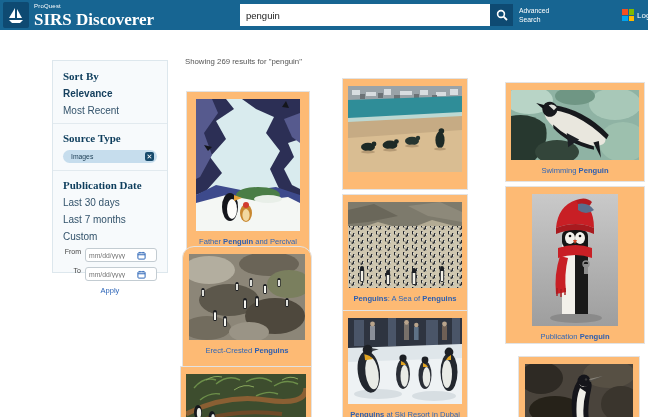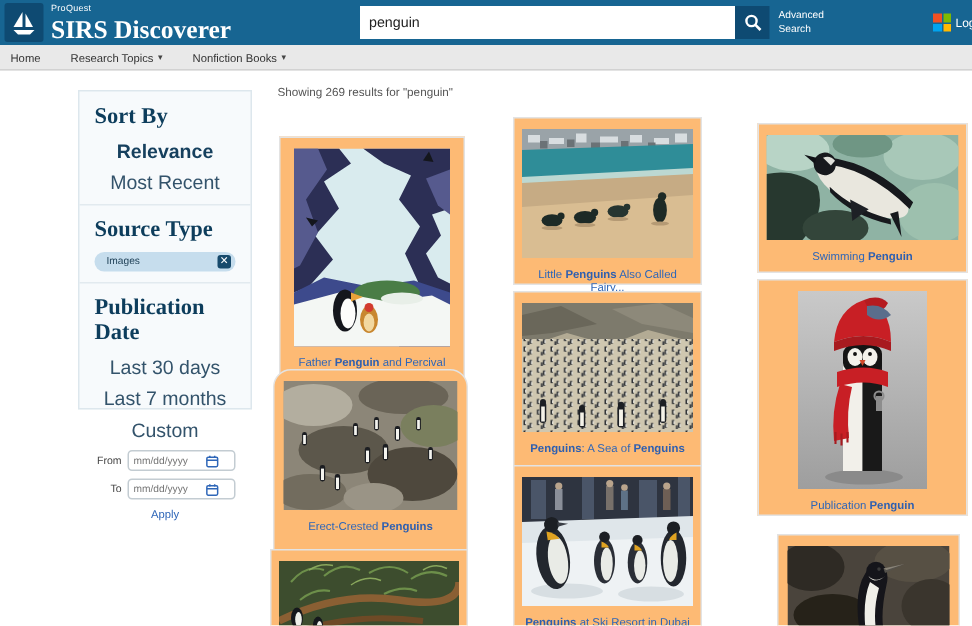--- a/index.html
+++ b/index.html
@@ -22,28 +22,28 @@
   .ms-logo i { display:block; }
 
   
   .nav { position:absolute; left:0; top:30px; width:648px; height:17px; background:#e9e9e9; border-bottom:1px solid #d2d2d2; display:flex; align-items:center; font-size:7.5px; color:#333; }
   .nav-item { padding:0 10px; display:flex; align-items:center; gap:3px; cursor:pointer; height:100%; }
   .nav-item:first-child { padding-left:7px; }
   .caret { font-size:6px; color:#444; }
 
   
   .sidebar { position:absolute; left:52px; top:60px; width:116px; height:213px; background:#f7fafc; border:1px solid #dde7ed; padding:9px 10px; }
-  .sb-h { font-family:"Liberation Serif", serif; font-weight:bold; color:#0d3d5c; font-size:15px; margin-bottom:6px; }
-  .sb-opt { font-size:13px; color:#33536b; margin-bottom:6px; cursor:pointer;text-align:center; }
+  .sb-h { font-family:"Liberation Serif", serif; font-weight:bold; color:#0d3d5c; font-size:11px; margin-bottom:6px; }
+  .sb-opt { font-size:10px; color:#33536b; margin-bottom:6px; cursor:pointer; }
   .sb-opt.active { font-weight:bold; color:#16405e; }
   .sb-div { border-top:1px solid #e2eaef; margin:7px -10px 8px; }
   .chip { display:flex; align-items:center; justify-content:space-between; background:#c6dded; border-radius:8px; height:13px; padding:0 3px 0 8px; margin-bottom:2px; cursor:default; }
   .chip-label { font-size:6.8px; color:#1b3c53; }
   .chip-x { width:9px; height:9px; background:#174a6c; border-radius:2px; color:#fff; font-size:7px; line-height:9px; text-align:center; cursor:pointer; }
-  .date-row { display:flex; align-items:center; gap:4px; margin-bottom:5px; }
+  .date-row { display:flex; align-items:flex-start; gap:4px; margin-bottom:5px; }
   .date-row label { font-size:7px; color:#444; width:18px; text-align:right; }
   .date-field { flex:1; display:flex; align-items:center; background:#fff; border:1px solid #c3ccd2; border-radius:3px; height:14px; padding:0 3px; }
   .date-field input { border:none; outline:none; width:48px; font-size:6.8px; color:#666; font-family:"Liberation Sans", sans-serif; }
   .apply { text-align:center; font-size:7.5px; color:#2e66b8; margin-top:4px; cursor:pointer; }
 
   
   .summary { position:absolute; left:185px; top:57px; font-size:7.8px; color:#555; }
   .card { position:absolute; background:#fdba74; border:1px solid #e3e3e3; display:flex; flex-direction:column; align-items:center; padding:7px 6px 5px; cursor:pointer; }
   .card .imgwrap { display:flex; align-items:center; justify-content:center; }
   .caption { font-size:7.6px; color:#2e66b8; text-align:center; margin-top:6px; line-height:1.25; }
@@ -84,33 +84,20 @@
       <span class="ms-logo">
         <i style="background:#f25022"></i>
           <i style="background:#7fba00"></i>
           <i style="background:#00a4ef"></i>
           <i style="background:#ffb900"></i>
       </span>
       <span>Log In</span>
     </div>
   </div>
 
-  <div class="nav">
-    <div class="nav-item">
-      <span>Home</span>
-    </div>
-    <div class="nav-item">
-      <span>Research Topics</span>
-      <span class="caret">▾</span>
-    </div>
-    <div class="nav-item">
-      <span>Nonfiction Books</span>
-      <span class="caret">▾</span>
-    </div>
-  </div>
 
   <div class="sidebar">
     <div class="sb-h">Sort By</div>
     <div class="sb-opt active">Relevance</div>
     <div class="sb-opt">Most Recent</div>
     <div class="sb-div"></div>
     <div class="sb-h">Source Type</div>
     <div class="chip">
       <span class="chip-label">Images</span>
       <span class="chip-x">✕</span>
@@ -304,21 +291,20 @@
               <ellipse cx="0" cy="8" rx="7" ry="1.4" fill="#b59a74"></ellipse>
             </g>
           <g transform="translate(92,48)">
               <ellipse cx="0" cy="6" rx="4.6" ry="8.4" fill="#1d2a26"></ellipse>
               <circle cx="1.4" cy="-3" r="2.8" fill="#1d2a26"></circle>
               <ellipse cx="0" cy="15" rx="6" ry="1.4" fill="#b59a74"></ellipse>
             </g>
         </g>
       </svg>
     </span>
-    <div class="caption"><span>Little </span><b>Penguins</b><span> Also Called Fairy...</span></div>
   </div>
 
   <div class="card" style="left:342px; top:194px; width:126px; height:144px;">
     <span class="imgwrap">
       <svg width="114" height="86" viewBox="0 0 114 86">
         <defs>
           <pattern id="colony" width="9" height="7" patternUnits="userSpaceOnUse">
             <rect width="9" height="7" fill="#cfc7b0"></rect>
             <rect x="1" y="1" width="1.6" height="3.4" fill="#23262b"></rect>
             <rect x="5" y="3" width="1.6" height="3.2" fill="#2b2e33"></rect>

